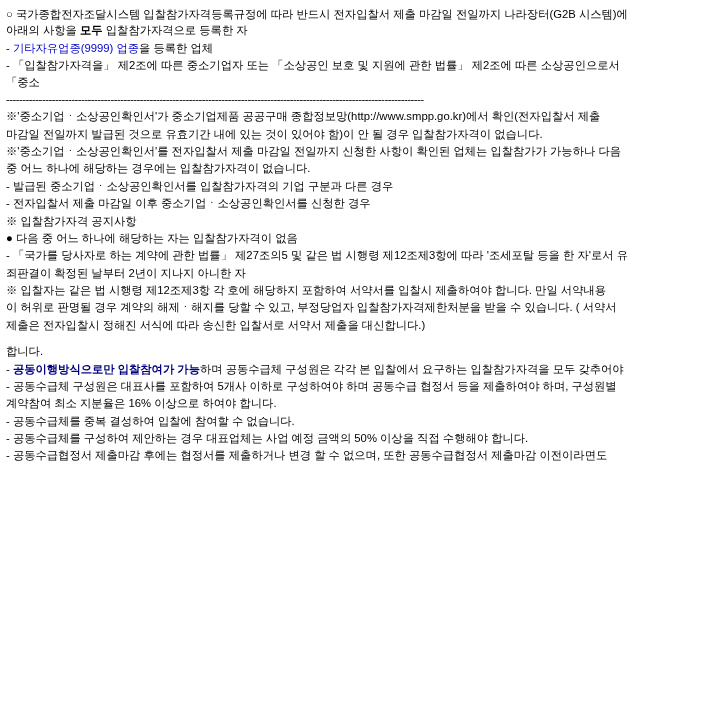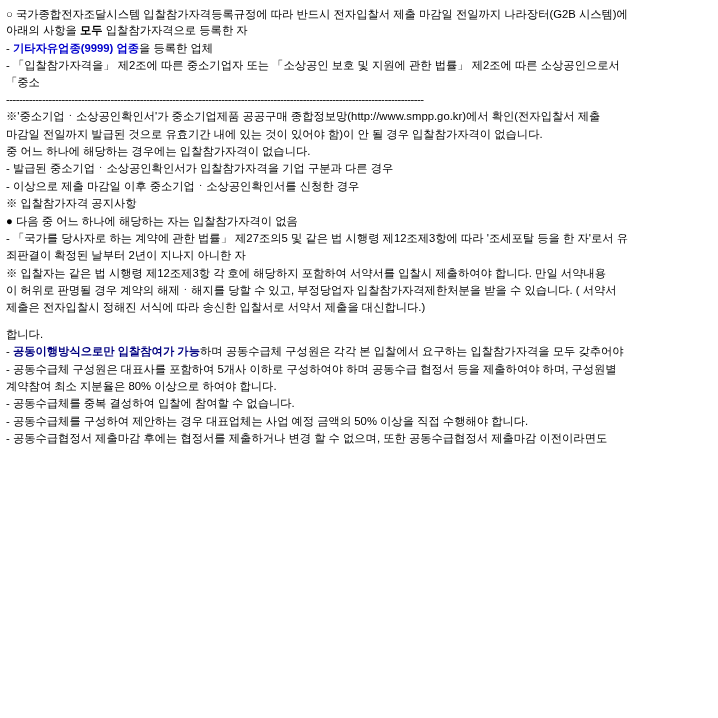--- a/index.html
+++ b/index.html
@@ -21,21 +21,21 @@
     box-sizing: border-box;
   }
   p.line {
     margin: 0 0 1px 0;
     padding: 0;
     white-space: normal;
     word-break: break-all;
   }
   .blue {
     color: #0000cc;
-    font-weight: bold;
+    font-weight: normal;
   }
   .bold {
     font-weight: bold;
   }
   .navy-bold {
     color: #000080;
     font-weight: bold;
   }
   .divider {
     letter-spacing: -0.5px;
@@ -51,31 +51,32 @@
 </head>
 <body>
 
 <div class="page">
     <p class="line"><span>○ 국가종합전자조달시스템 입찰참가자격등록규정에 따라 반드시 전자입찰서 제출 마감일 전일까지 나라장터(G2B 시스템)에 아래의 사항을 </span><span class="bold">모두</span><span> 입찰참가자격으로 등록한 자</span></p>
     <p class="line"><span>- </span><span class="blue">기타자유업종(9999) 업종</span><span>을 등록한 업체</span></p>
     <p class="line"><span>- 「입찰참가자격을」 제2조에 따른 중소기업자 또는 「소상공인 보호 및 지원에 관한 법률」 제2조에 따른 소상공인으로서 「중소</span></p>
     <p class="line divider">--------------------------------------------------------------------------------------------------------------------------------</p>
     <p class="line"><span>※'중소기업ㆍ소상공인확인서'가 중소기업제품 공공구매 종합정보망(http://www.smpp.go.kr)에서 확인(전자입찰서 제출</span></p>
     <p class="line"><span>마감일 전일까지 발급된 것으로 유효기간 내에 있는 것이 있어야 함)이 안 될 경우 입찰참가자격이 없습니다.</span></p>
+    <p class="line"><span>※'중소기업ㆍ소상공인확인서'를 전자입찰서 제출 마감일 전일까지 신청한 사항이 확인된 업체는 입찰참가가 가능하나 다음</span></p>
     <p class="line"><span>중 어느 하나에 해당하는 경우에는 입찰참가자격이 없습니다.</span></p>
-    <p class="line"><span> - 발급된 중소기업ㆍ소상공인확인서가 입찰참가자격을 기업 구분과 다른 경우</span></p>
-    <p class="line"><span> - 이상으로 제출 마감일 이후 중소기업ㆍ소상공인확인서를 신청한 경우</span></p>
+    <p class="line"><span> - 발급된 중소기업ㆍ소상공인확인서를 입찰참가자격의 기업 구분과 다른 경우</span></p>
+    <p class="line"><span> - 전자입찰서 제출 마감일 이후 중소기업ㆍ소상공인확인서를 신청한 경우</span></p>
     <p class="line"><span>※ 입찰참가자격 공지사항</span></p>
     <p class="line"><span>● 다음 중 어느 하나에 해당하는 자는 입찰참가자격이 없음</span></p>
     <p class="line"><span>- 「국가를 당사자로 하는 계약에 관한 법률」 제27조의5 및 같은 법 시행령 제12조제3항에 따라 '조세포탈 등을 한 자'로서 유</span></p>
     <p class="line"><span>죄판결이 확정된 날부터 2년이 지나지 아니한 자</span></p>
     <p class="line"><span>※ 입찰자는 같은 법 시행령 제12조제3항 각 호에 해당하지 포함하여 서약서를 입찰시 제출하여야 합니다. 만일 서약내용</span></p>
     <p class="line"><span>이 허위로 판명될 경우 계약의 해제ㆍ해지를 당할 수 있고, 부정당업자 입찰참가자격제한처분을 받을 수 있습니다. ( 서약서</span></p>
     <p class="line"><span>제출은 전자입찰시 정해진 서식에 따라 송신한 입찰서로 서약서 제출을 대신합니다.)</span></p>
     <div class="spacer"></div>
     <p class="line"><span>합니다.</span></p>
     <p class="line"><span>- </span><span class="navy-bold">공동이행방식으로만 입찰참여가 가능</span><span>하며 공동수급체 구성원은 각각 본 입찰에서 요구하는 입찰참가자격을 모두 갖추어야</span></p>
     <p class="line"><span>- 공동수급체 구성원은 대표사를 포함하여 5개사 이하로 구성하여야 하며 공동수급 협정서 등을 제출하여야 하며, 구성원별</span></p>
-    <p class="line"><span>계약참여 최소 지분율은 80% 이상으로 하여야 합니다.</span></p>
+    <p class="line"><span>계약참여 최소 지분율은 16% 이상으로 하여야 합니다.</span></p>
     <p class="line"><span>- 공동수급체를 중복 결성하여 입찰에 참여할 수 없습니다.</span></p>
     <p class="line"><span>- 공동수급체를 구성하여 제안하는 경우 대표업체는 사업 예정 금액의 50% 이상을 직접 수행해야 합니다.</span></p>
     <p class="line"><span>- 공동수급협정서 제출마감 후에는 협정서를 제출하거나 변경 할 수 없으며, 또한 공동수급협정서 제출마감 이전이라면도</span></p>
   </div>
 
 </body></html>

